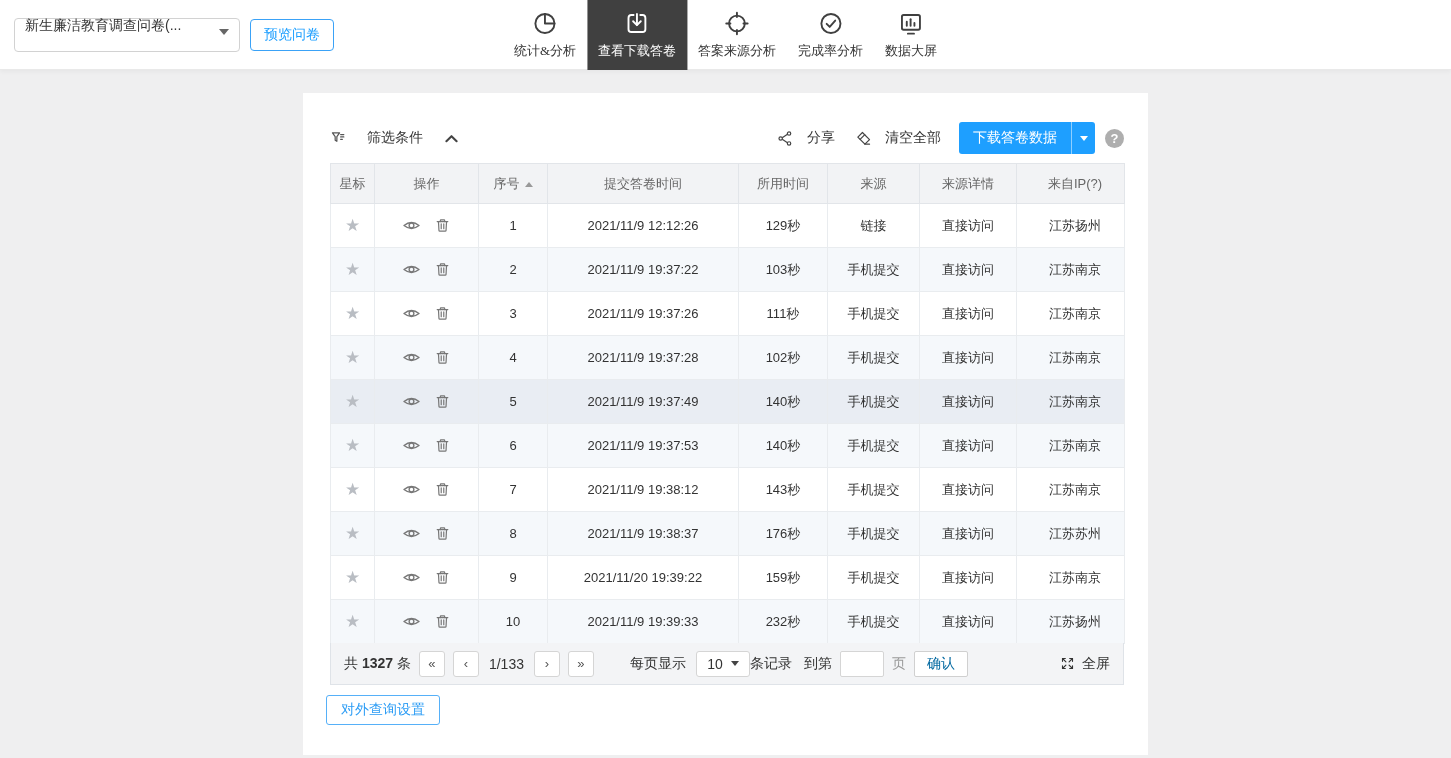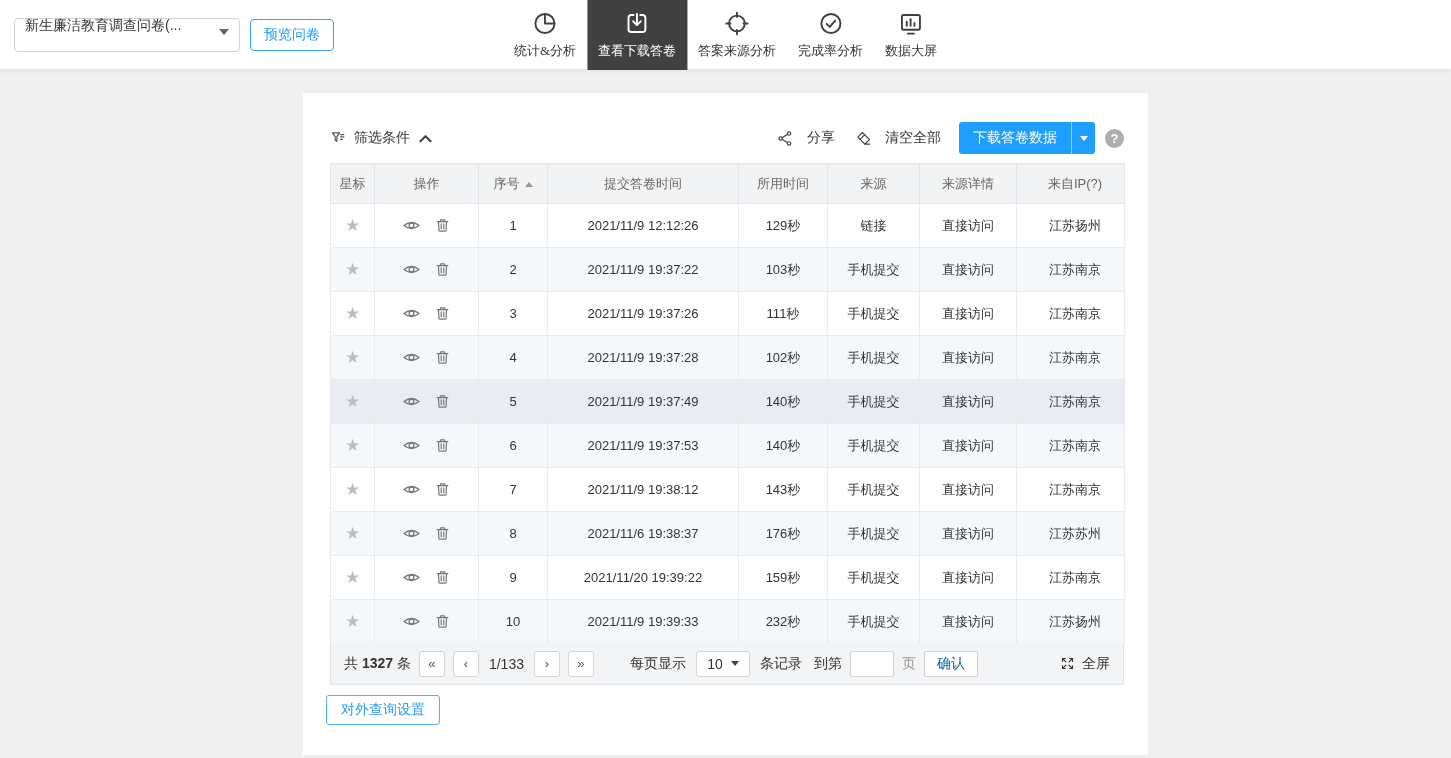--- a/index.html
+++ b/index.html
@@ -37,21 +37,21 @@
   .tab.active { background:#404040; color:#fff; }
   .tab.active .tab-label { color:#fff; }
 
   
   .card { position:absolute; left:303px; top:93px; width:845px; height:662px; background:#fff; }
 
   .toolbar {
     position:absolute; left:27px; top:25px; width:794px; height:40px;
     display:flex; align-items:center;
   }
-  .filter-toggle { display:flex; align-items:center; gap:7px; cursor:pointer; color:#333; font-size:14px; }
+  .filter-toggle { display:flex; align-items:center; gap:20px; cursor:pointer; color:#333; font-size:14px; }
   .filter-toggle .chev { margin-left:2px; }
   .toolbar-right { margin-left:auto; display:flex; align-items:center; }
   .tool-link { display:flex; align-items:center; gap:13px; font-size:14px; color:#333; cursor:pointer; }
   .tool-link + .tool-link { margin-left:20px; }
   .dl-split { display:flex; margin-left:18px; cursor:pointer; }
   .dl-main {
     height:32px; padding:0 14px; background:#1e9fff; color:#fff; font-size:14px;
     display:flex; align-items:center; border-radius:3px 0 0 3px;
   }
   .dl-arrow {
@@ -97,21 +97,21 @@
     display:flex; align-items:center; justify-content:center; font-size:13px; color:#555;
     cursor:pointer; margin-left:8px; line-height:1;
   }
   .pg-indicator { margin:0 10px; }
   .pp-label { margin-left:36px; }
   .pp-select {
     width:54px; height:26px; background:#fff; border:1px solid #d5d5d5; border-radius:3px;
     display:flex; align-items:center; justify-content:center; gap:8px; margin-left:10px; cursor:pointer;
   }
   .pp-select .chev { width:0; height:0; border-left:4px solid transparent; border-right:4px solid transparent; border-top:5px solid #444; }
-  .rec-label { margin-left:10px; }
+  .rec-label { }
   .goto-label { margin-left:12px; }
   .goto-input { width:44px; height:26px; border:1px solid #d5d5d5; border-radius:2px; margin-left:8px; font-size:14px; text-align:center; background:#fff; }
   .page-suffix { margin-left:8px; color:#999; }
   .confirm-btn { height:26px; padding:0 12px; margin-left:8px; background:#fff; border:1px solid #d0d0d0; border-radius:2px; font-size:14px; color:#0369a1; cursor:pointer; }
   .fullscreen { margin-left:auto; display:flex; align-items:center; gap:7px; cursor:pointer; color:#333; }
 
   .external-query-btn {
     position:absolute; left:23px; top:602px; height:30px; padding:0 14px;
     background:#fff; border:1px solid #56b0f8; border-radius:3px;
     color:#2b9cf5; font-size:14px; display:flex; align-items:center; cursor:pointer;
@@ -477,21 +477,21 @@
                     <path d="M4.5 6.5 H19.5"></path>
                     <path d="M9 6.5 V4.7 Q9 4 9.7 4 H14.3 Q15 4 15 4.7 V6.5"></path>
                     <path d="M6.3 6.5 L7 19 Q7.1 20 8.1 20 H15.9 Q16.9 20 17 19 L17.7 6.5"></path>
                     <path d="M10.2 9.8 V16.5"></path>
                     <path d="M13.8 9.8 V16.5"></path>
                   </svg>
                 </span>
               </span>
             </td>
             <td>8</td>
-            <td>2021/11/6 19:38:37</td>
+            <td>2021/11/9 19:38:37</td>
             <td>176秒</td>
             <td>手机提交</td>
             <td>直接访问</td>
             <td class="c-ip">江苏苏州</td>
           </tr>
           <tr class="odd">
             <td><span class="star">★</span></td>
             <td>
               <span class="ops">
                 <span class="op">

